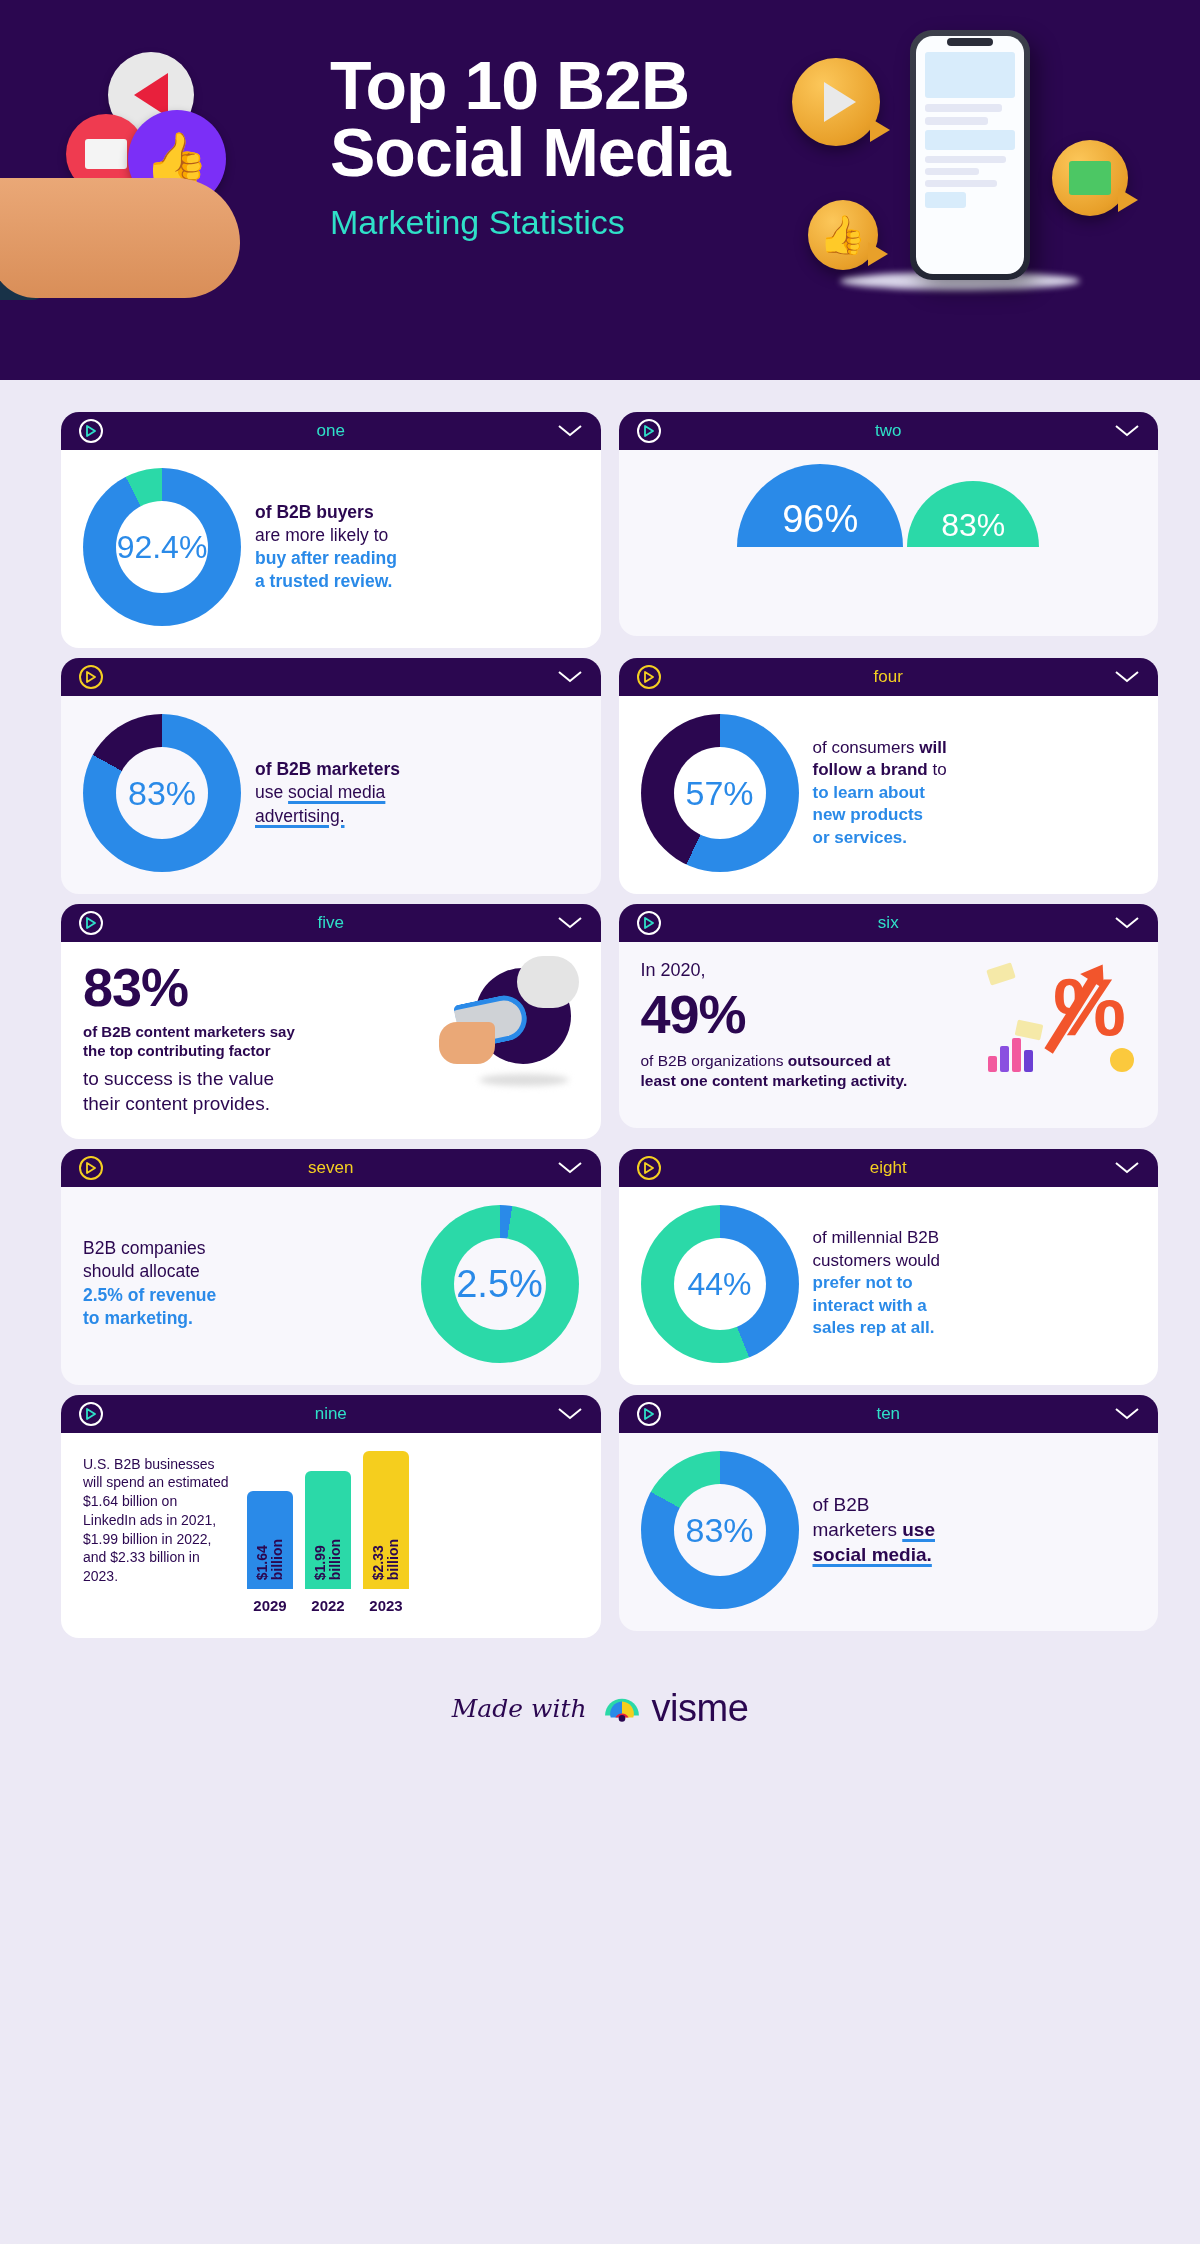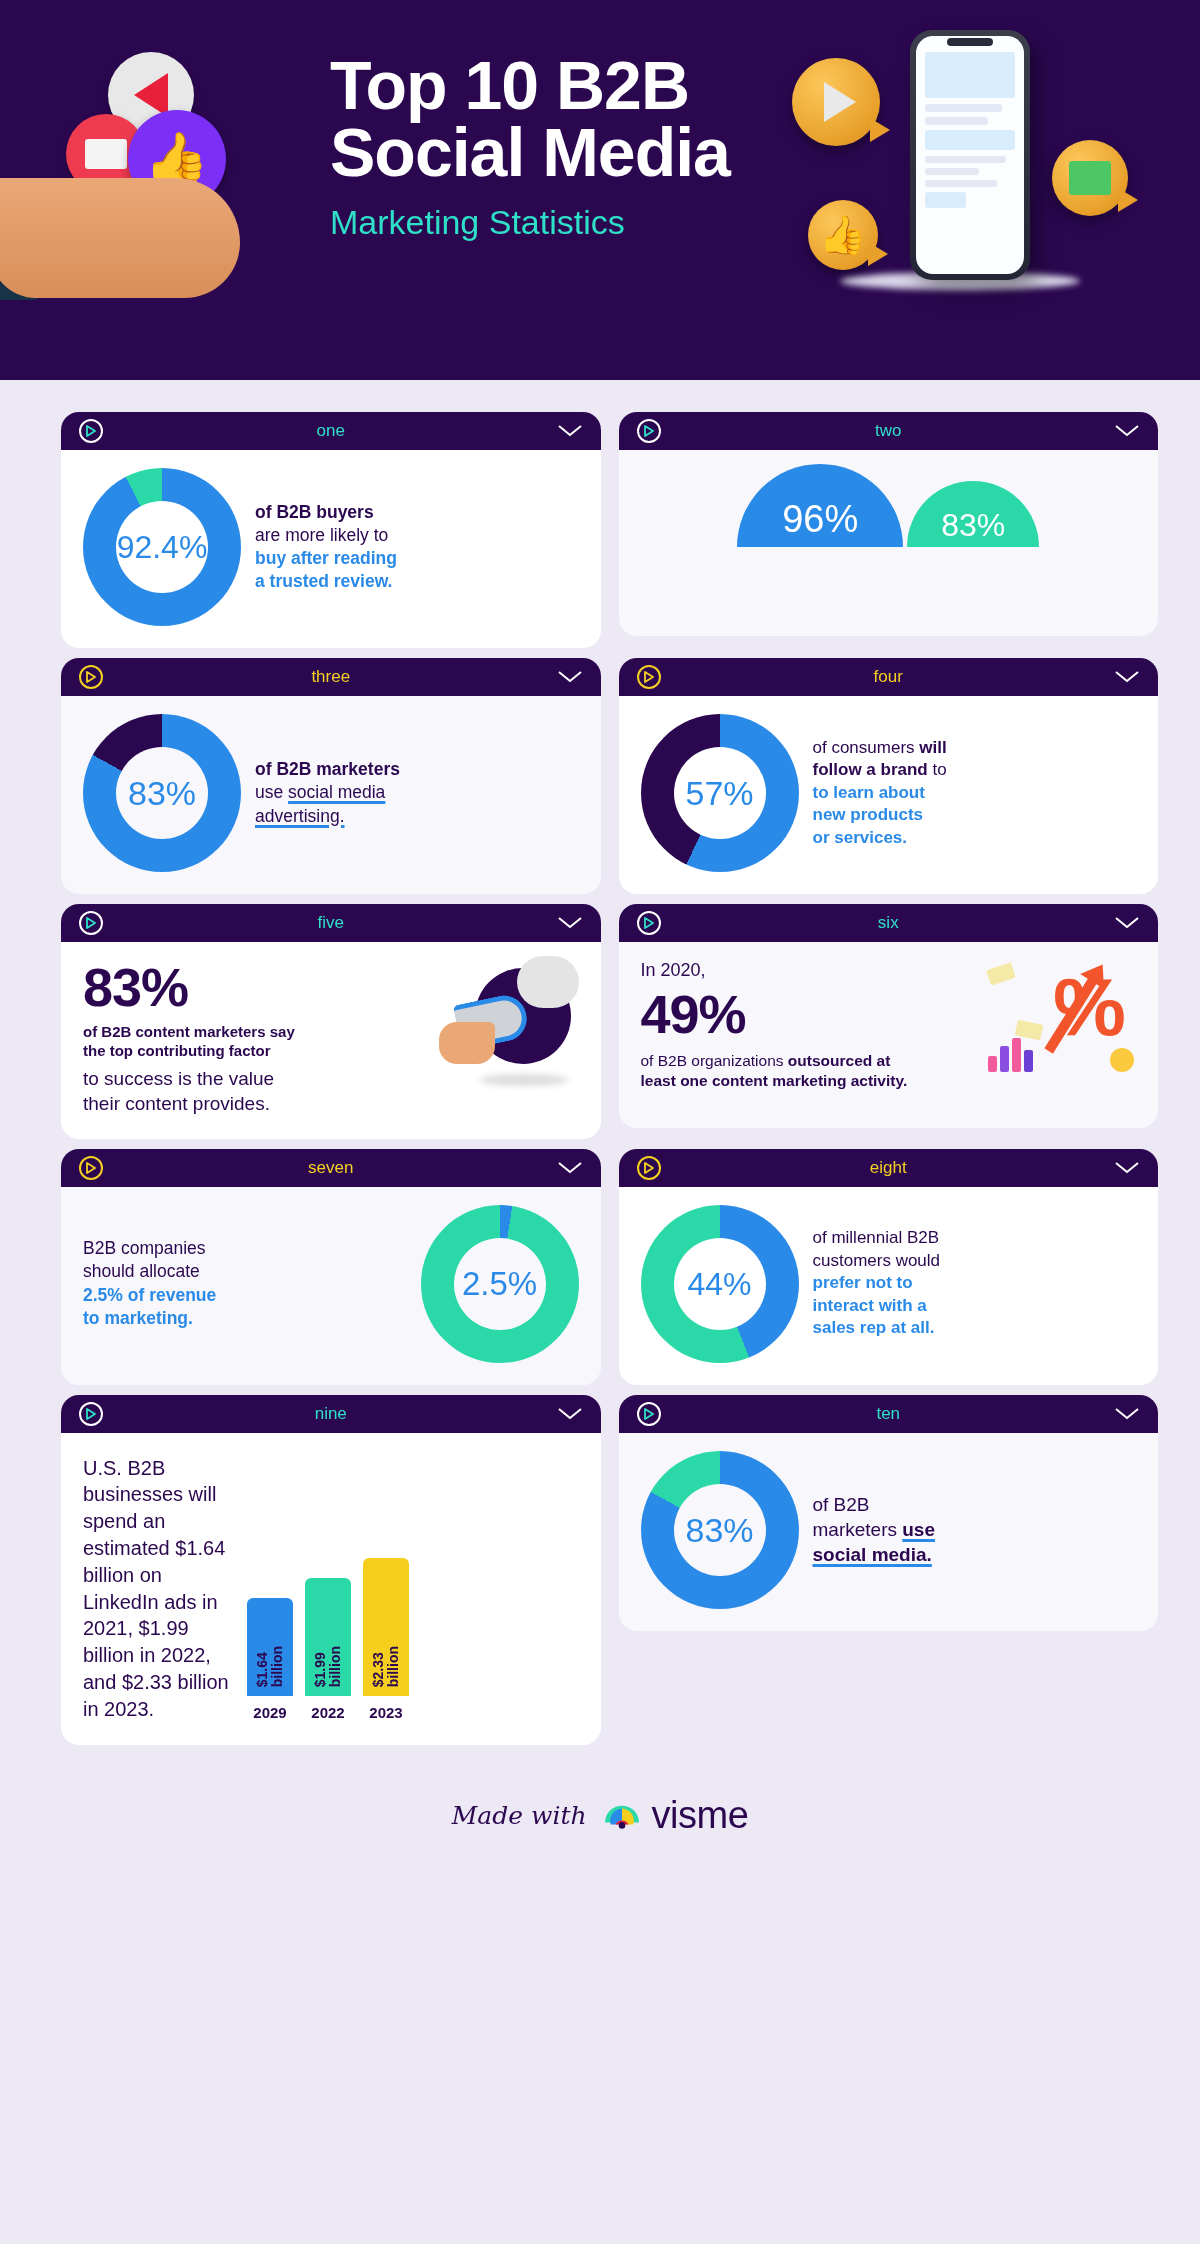--- a/index.html
+++ b/index.html
@@ -185,21 +185,21 @@
   .barchart { display:flex; align-items:flex-end; gap:12px; flex:0 0 auto; padding-bottom:2px;}
   .bargrp { display:flex; flex-direction:column; align-items:center; }
   .bar { width:46px; border-radius:6px 6px 0 0; position:relative; display:flex; align-items:flex-end; justify-content:center;}
   .bar-lab {
     writing-mode: vertical-rl;
     transform: rotate(180deg);
     font-size:14px; font-weight:bold; color:#2b0750;
     margin-bottom:8px; white-space:pre-line; text-align:left; line-height:1.1;
   }
   .bar-year { font-size:15px; font-weight:bold; color:#2b0750; margin-top:8px;}
-  .nine-txt { font-size:20px; line-height:1.34; color:#2b0750; flex:1 1 auto;}
+  .nine-txt { font-size:14px; line-height:1.34; color:#2b0750; flex:1 1 auto;}
 
   
   .footer {
     margin-top: 26px;
     height: 90px;
     display:flex; align-items:center; justify-content:center; gap:14px;
   }
   .made { font-family:"DejaVu Serif", serif; font-style:italic; font-size:25px; color:#2b0750;}
   .visme-logo { display:flex; align-items:center; gap:9px;}
   .visme-mark { position:relative; width:42px;height:32px;}
@@ -308,21 +308,20 @@
     </div>
   </div>
 
   <div class="card">
     <div class="card-head">
       <div class="head-play" style="border-color:#f5d021">
         <svg width="10" height="12" viewBox="0 0 10 12">
             <path d="M1 1 L9 6 L1 11 Z" fill="none" stroke="#f5d021" stroke-width="1.8" stroke-linejoin="round"></path>
           </svg>
       </div>
-      <div class="head-label" style="color:#f5d021">three</div>
       <svg class="head-chev" width="26" height="14" viewBox="0 0 26 14">
           <path d="M2 2 L13 11 L24 2" fill="none" stroke="#ffffff" stroke-width="2"></path>
         </svg>
     </div>
     <div class="card-body">
       <div class="donut" style="width:158px;height:158px;background:conic-gradient(#2a8ae8 0deg 298.8deg, #2b0750 298.8deg 360deg);">
         <div class="hole" style="width:92px;height:92px;background:#f8f7fc;">
           <div class="val" style="font-size:34px;color:#2a8ae8;">83%</div>
         </div>
       </div>
@@ -443,21 +442,21 @@
     </div>
     <div class="card-body">
       <div class="txt" style="flex:1 1 auto;">
         <div><span>B2B companies</span></div>
         <div><span>should allocate</span></div>
         <div><span class="blue">2.5% of revenue</span></div>
         <div><span class="blue">to marketing.</span></div>
       </div>
       <div class="donut" style="width:158px;height:158px;background:conic-gradient(#2a8ae8 0deg 9deg, #2bd9a8 9deg 360deg);">
         <div class="hole" style="width:92px;height:92px;background:#f8f7fc;">
-          <div class="val" style="font-size:33px;color:#2a8ae8;">2.5%</div>
+          <div class="val" style="font-size:38px;color:#2a8ae8;">2.5%</div>
         </div>
       </div>
     </div>
   </div>
 
   <div class="card">
     <div class="card-head">
       <div class="head-play" style="border-color:#f5d021">
         <svg width="10" height="12" viewBox="0 0 10 12">
             <path d="M1 1 L9 6 L1 11 Z" fill="none" stroke="#f5d021" stroke-width="1.8" stroke-linejoin="round"></path>

